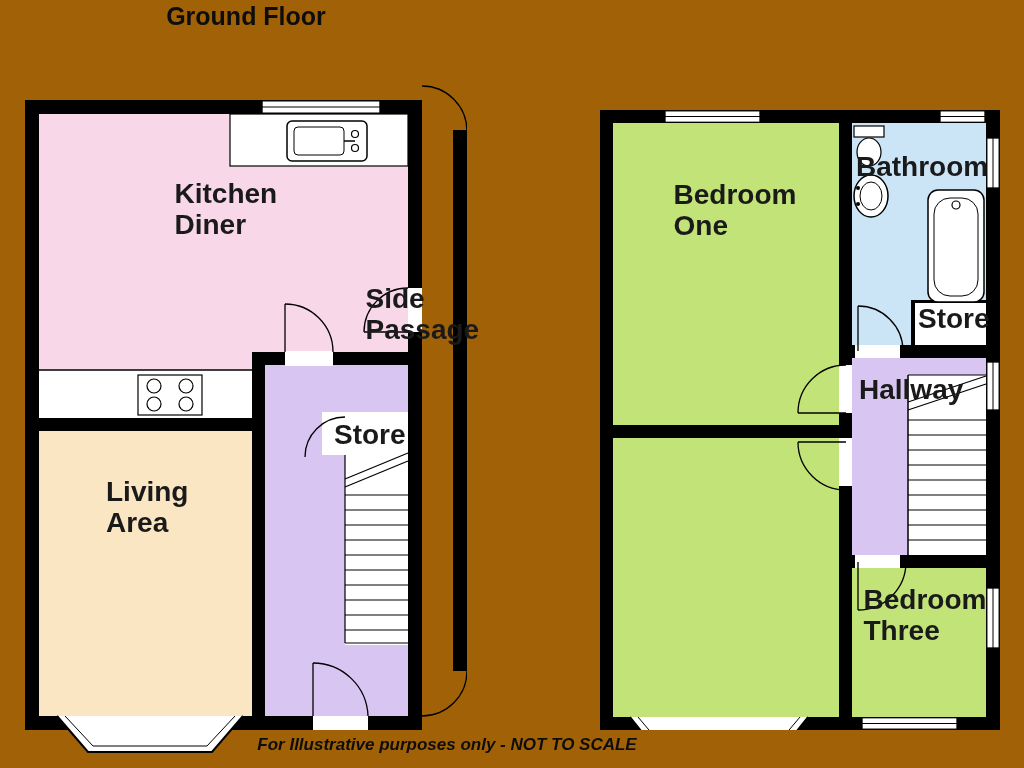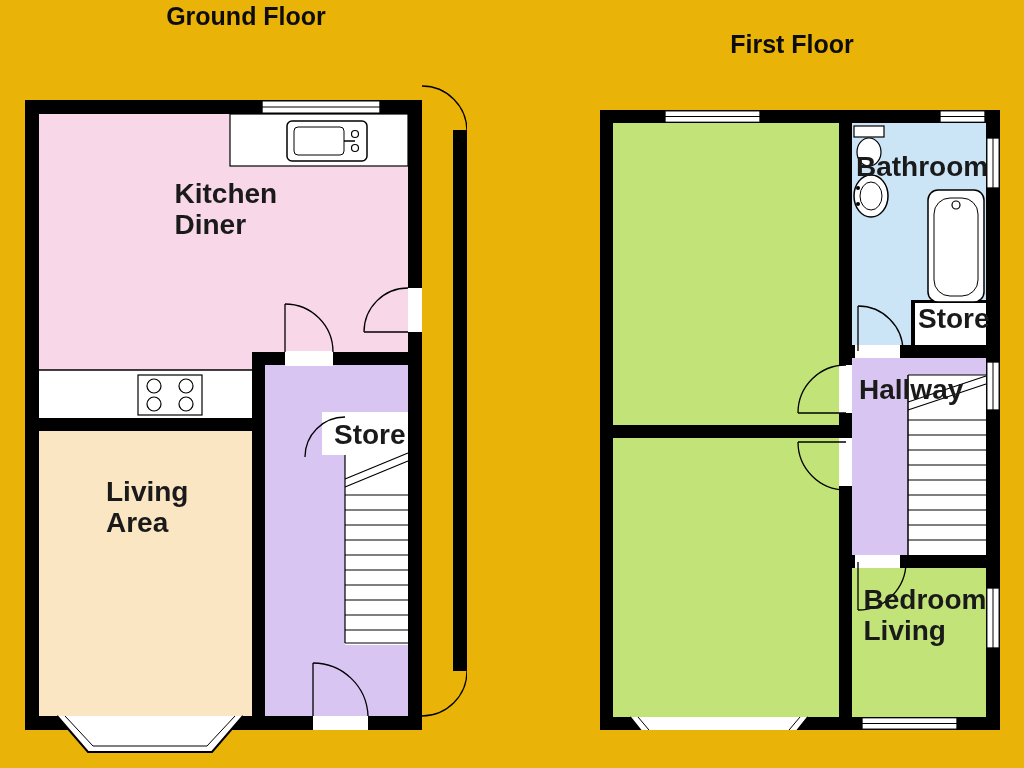--- a/index.html
+++ b/index.html
@@ -1,17 +1,17 @@
 <!DOCTYPE html>
 <html><head>
 <meta charset="utf-8">
 <style>
   html,body { margin:0; padding:0; background:#ffffff; }
   .canvas {
-    position:relative; width:1024px; height:768px; background:#eab308;
+    position:relative; width:1024px; height:768px; background:#a16207;
     font-family:"Liberation Sans", sans-serif; overflow:hidden;
   }
   .plan { position:absolute; }
   .base { position:absolute; background:#000; }
   .room { position:absolute; }
   .wall { position:absolute; background:#000; }
   .overlay { position:absolute; left:0; top:0; }
   .room-label {
     position:absolute; transform:translate(-50%,-50%);
     font-weight:bold; font-size:28px; line-height:1.12;
@@ -26,21 +26,20 @@
     font-weight:bold; font-style:italic; font-size:17px; color:#0d0d0d;
     z-index:10; white-space:nowrap;
   }
 </style>
 </head>
 <body>
 
 <div class="canvas">
 
   <div class="floor-title" style="left:246px; top:2px;">Ground Floor</div>
-  <div class="floor-title" style="left:792px; top:30px;">First Floor</div>
 
   <div class="plan" style="left:25px; top:85px; width:442px; height:680px;">
 
     <div class="base" style="left: 0px; top: 15px; width: 397px; height: 630px; background-color: rgb(0, 0, 0);"></div>
 
     <div class="wall" style="left:428px; top:45px; width:14px; height:541px;"></div>
 
     <div class="wall" style="left:240px; top:601px; width:48px; height:13px;"></div>
 
     <div class="wall" style="left:297px; top:314px; width:86px; height:13px;"></div>
@@ -124,20 +123,21 @@
       <g>
         <polygon points="32,631 218,631 187,667 63,667" fill="#ffffff"></polygon>
         <path d="M 32 631 L 63 667 L 187 667 L 218 631" fill="none" stroke="#000" stroke-width="2"></path>
         <path d="M 40 631 L 68 661 L 182 661 L 210 631" fill="none" stroke="#000" stroke-width="1"></path>
       </g>
     </svg>
 
     <div class="room-label" style="left:121px; top:422px; width:80px;">Living Area</div>
     <div class="room-label" style="left:197px; top:124px; width:95px;">Kitchen Diner</div>
     <div class="room-label" style="left:349px; top:350px; width:80px;">Store</div>
+    <div class="room-label" style="left:388px; top:229px; width:95px;">Side Passage</div>
   </div>
 
   <div class="plan" style="left:600px; top:110px; width:400px; height:620px;">
 
     <div class="base" style="left: 0px; top: 0px; width: 400px; height: 620px; background-color: rgb(0, 0, 0);"></div>
 
     <div class="room" style="left: 13px; top: 13px; width: 226px; height: 302px; background-color: rgb(194, 227, 119);"></div>
     <div class="room" style="left: 13px; top: 328px; width: 226px; height: 279px; background-color: rgb(194, 227, 119);"></div>
     <div class="room" style="left: 252px; top: 13px; width: 134px; height: 222px; background-color: rgb(203, 229, 247);"></div>
     <div class="room" style="left: 315px; top: 190px; width: 71px; height: 45px; background-color: rgb(255, 255, 255);"></div>
@@ -223,19 +223,21 @@
         <path d="M 258 500 A 48 48 0 0 0 306 452"></path>
       </g>
 
       <g>
         <polygon points="30,607 208,607 178,645 60,645" fill="#ffffff"></polygon>
         <path d="M 30 607 L 60 645 L 178 645 L 208 607" fill="none" stroke="#000" stroke-width="2"></path>
         <path d="M 38 607 L 65 639 L 173 639 L 200 607" fill="none" stroke="#000" stroke-width="1"></path>
       </g>
     </svg>
 
-    <div class="room-label" style="left:316px; top:505px; width:105px;">Bedroom Living</div>
+    <div class="room-label" style="left:126px; top:100px; width:105px;">Bedroom One</div>
+    <div class="room-label" style="left:316px; top:505px; width:105px;">Bedroom Three</div>
     <div class="room-label" style="left:316px; top:57px; width:120px;">Bathroom</div>
     <div class="room-label" style="left:314px; top:280px; width:110px;">Hallway</div>
     <div class="room-label" style="left:353px; top:209px; width:70px;">Store</div>
   </div>
 
+  <div class="disclaimer" style="left:447px; top:735px;">For Illustrative purposes only - NOT TO SCALE</div>
 </div>
 
 </body></html>

